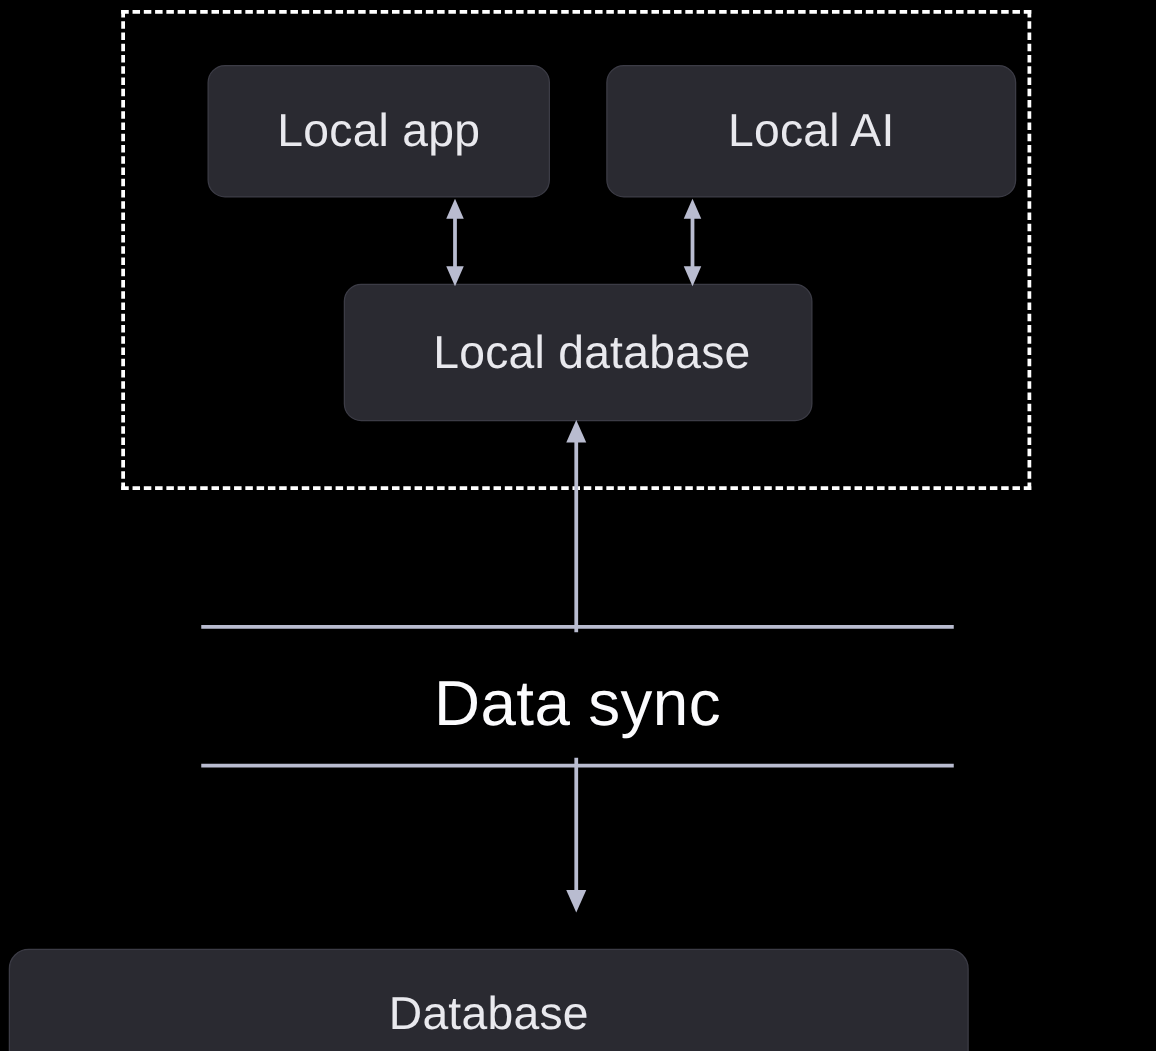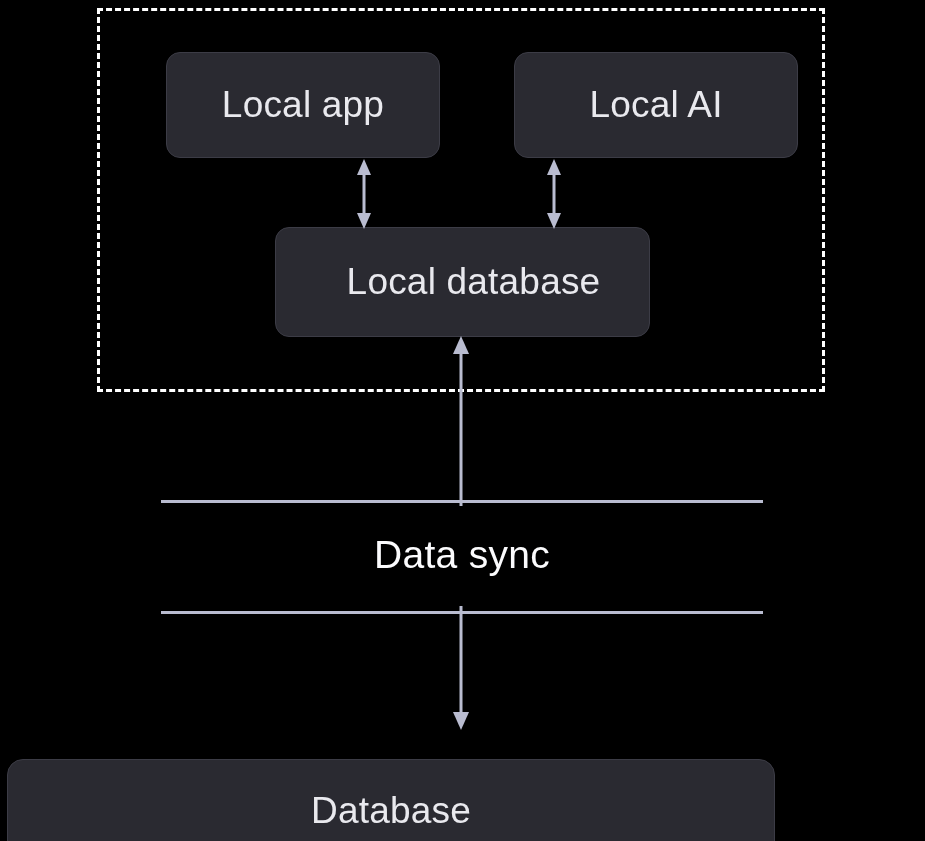--- a/index.html
+++ b/index.html
@@ -49,24 +49,23 @@
   #node-local-app {
     left: 166px;
     top: 52px;
     width: 274px;
     height: 106px;
     font-size: 37px;
   }
   #node-local-ai {
     left: 485px;
     top: 52px;
-    width: 284px;
+    width: 328px;
     height: 106px;
     font-size: 37px;
-    margin-left: 29px;
   }
   #node-local-database {
     left: 275px;
     top: 227px;
     width: 375px;
     height: 110px;
     font-size: 37px;
     padding-left: 22px;
   }
   #node-database {
@@ -97,21 +96,21 @@
   }
   #sync-rule-top    { top: 500px; }
   #sync-rule-bottom { top: 611px; }
   #sync-label {
     position: absolute;
     left: 161px;
     top: 533px;
     width: 602px;
     text-align: center;
     color: #fbfbfd;
-    font-size: 39px;
+    font-size: 51px;
     letter-spacing: 0.3px;
     white-space: nowrap;
   }
 </style>
 </head>
 <body>
 
 <div id="stage">
 
   <div class="dashed-zone"></div>

